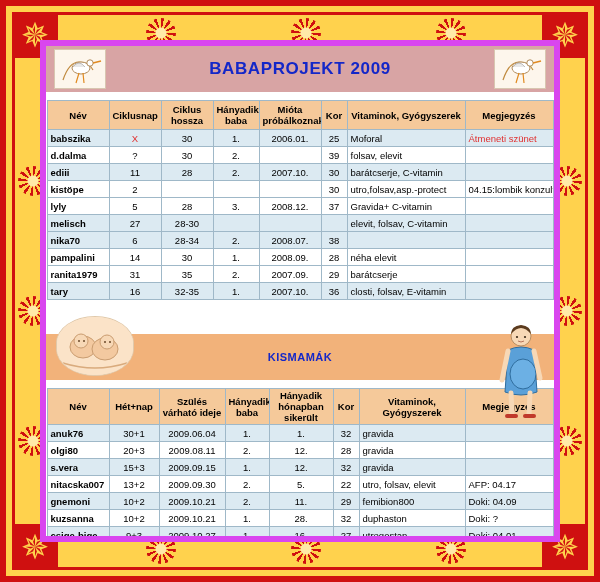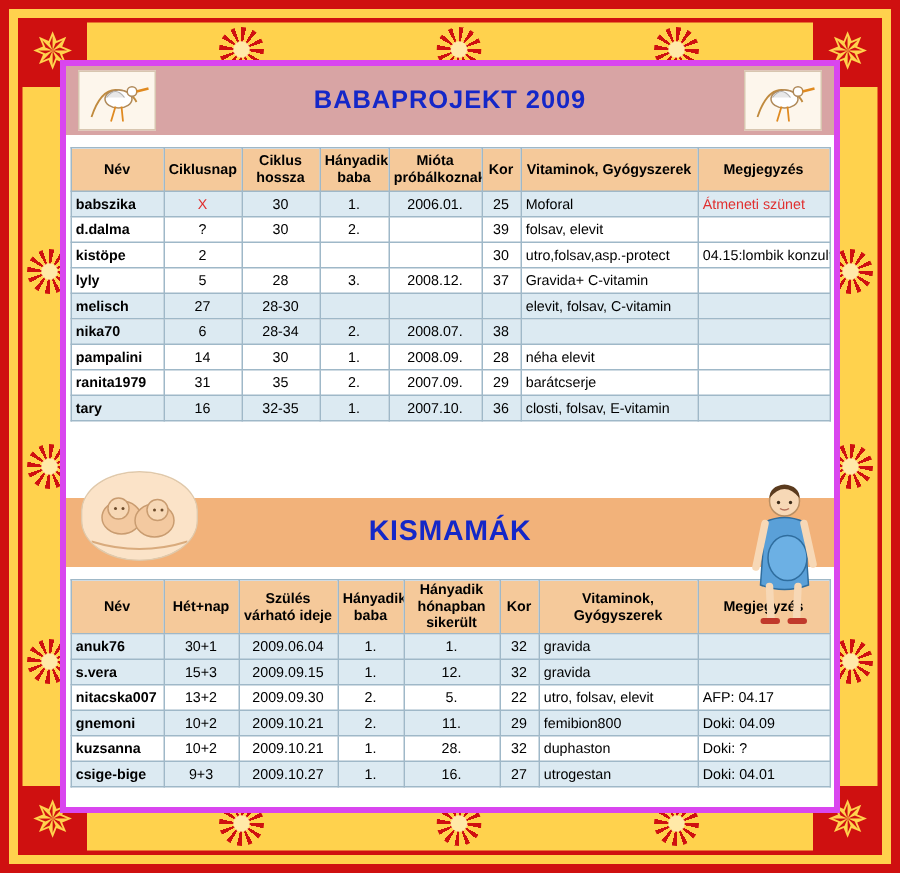--- a/index.html
+++ b/index.html
@@ -16,21 +16,21 @@
   }
   .border-deco{
     position:absolute;inset:6px;
     border:3px solid #cf1010;
     background:#ffd24d;
     box-sizing:border-box;
   }
   .inner-frame{
     position:absolute;left:34px;top:34px;right:34px;bottom:34px;
     background:#ffffff;
-    border:4px solid #d946ef;
+    border:6px solid #d946ef;
     box-sizing:border-box;
     overflow:hidden;
   }
   .sunwheel{
     position:absolute;width:30px;height:30px;border-radius:50%;
     background:
       radial-gradient(circle at 50% 50%, #ffe9a8 0 5px, transparent 6px),
       conic-gradient(#cf1010 0 12deg,#ffd24d 12deg 30deg,#cf1010 30deg 42deg,#ffd24d 42deg 60deg,
                      #cf1010 60deg 72deg,#ffd24d 72deg 90deg,#cf1010 90deg 102deg,#ffd24d 102deg 120deg,
                      #cf1010 120deg 132deg,#ffd24d 132deg 150deg,#cf1010 150deg 162deg,#ffd24d 162deg 180deg,
@@ -58,21 +58,21 @@
     background:#d8a4a4;
     display:flex;align-items:center;justify-content:center;
   }
   .banner-title{
     color:#1427c8;font-weight:bold;font-size:17px;letter-spacing:.6px;
   }
   .banner2{
     position:relative;height:46px;background:#f2b27a;
     display:flex;align-items:center;justify-content:center;
   }
-  .banner2-title{color:#1427c8;font-weight:bold;font-size:19px;letter-spacing:.5px;}
+  .banner2-title{color:#1427c8;font-weight:bold;font-size:11px;letter-spacing:.5px;}
 
   .stork{
     position:absolute;top:3px;width:52px;height:40px;background:#fdf6ec;
     border:1px solid #d8c6b0;box-sizing:border-box;
   }
   .stork.left{left:8px;}
   .stork.right{right:8px;}
   .stork svg{display:block;}
 
   .babies{
@@ -201,20 +201,30 @@
           <tr class="row-b">
             <td class="name-cell">d.dalma</td>
             <td class="c">?</td>
             <td class="c">30</td>
             <td class="c">2.</td>
             <td class="c"></td>
             <td class="c">39</td>
             <td class="l">folsav, elevit</td>
             <td class="l"></td>
           </tr>
+          <tr class="row-a">
+            <td class="name-cell">ediii</td>
+            <td class="c">11</td>
+            <td class="c">28</td>
+            <td class="c">2.</td>
+            <td class="c">2007.10.</td>
+            <td class="c">30</td>
+            <td class="l">barátcserje, C-vitamin</td>
+            <td class="l"></td>
+          </tr>
           <tr class="row-b">
             <td class="name-cell">kistöpe</td>
             <td class="c">2</td>
             <td class="c"></td>
             <td class="c"></td>
             <td class="c"></td>
             <td class="c">30</td>
             <td class="l">utro,folsav,asp.-protect</td>
             <td class="l">04.15:lombik konzultáció</td>
           </tr>
@@ -341,20 +351,30 @@
             <tr class="row-a">
               <td class="name-cell">anuk76</td>
               <td class="c">30+1</td>
               <td class="c">2009.06.04</td>
               <td class="c">1.</td>
               <td class="c">1.</td>
               <td class="c">32</td>
               <td class="l">gravida</td>
               <td class="l"></td>
             </tr>
+            <tr class="row-b">
+              <td class="name-cell">olgi80</td>
+              <td class="c">20+3</td>
+              <td class="c">2009.08.11</td>
+              <td class="c">2.</td>
+              <td class="c">12.</td>
+              <td class="c">28</td>
+              <td class="l">gravida</td>
+              <td class="l"></td>
+            </tr>
             <tr class="row-a">
               <td class="name-cell">s.vera</td>
               <td class="c">15+3</td>
               <td class="c">2009.09.15</td>
               <td class="c">1.</td>
               <td class="c">12.</td>
               <td class="c">32</td>
               <td class="l">gravida</td>
               <td class="l"></td>
             </tr>

